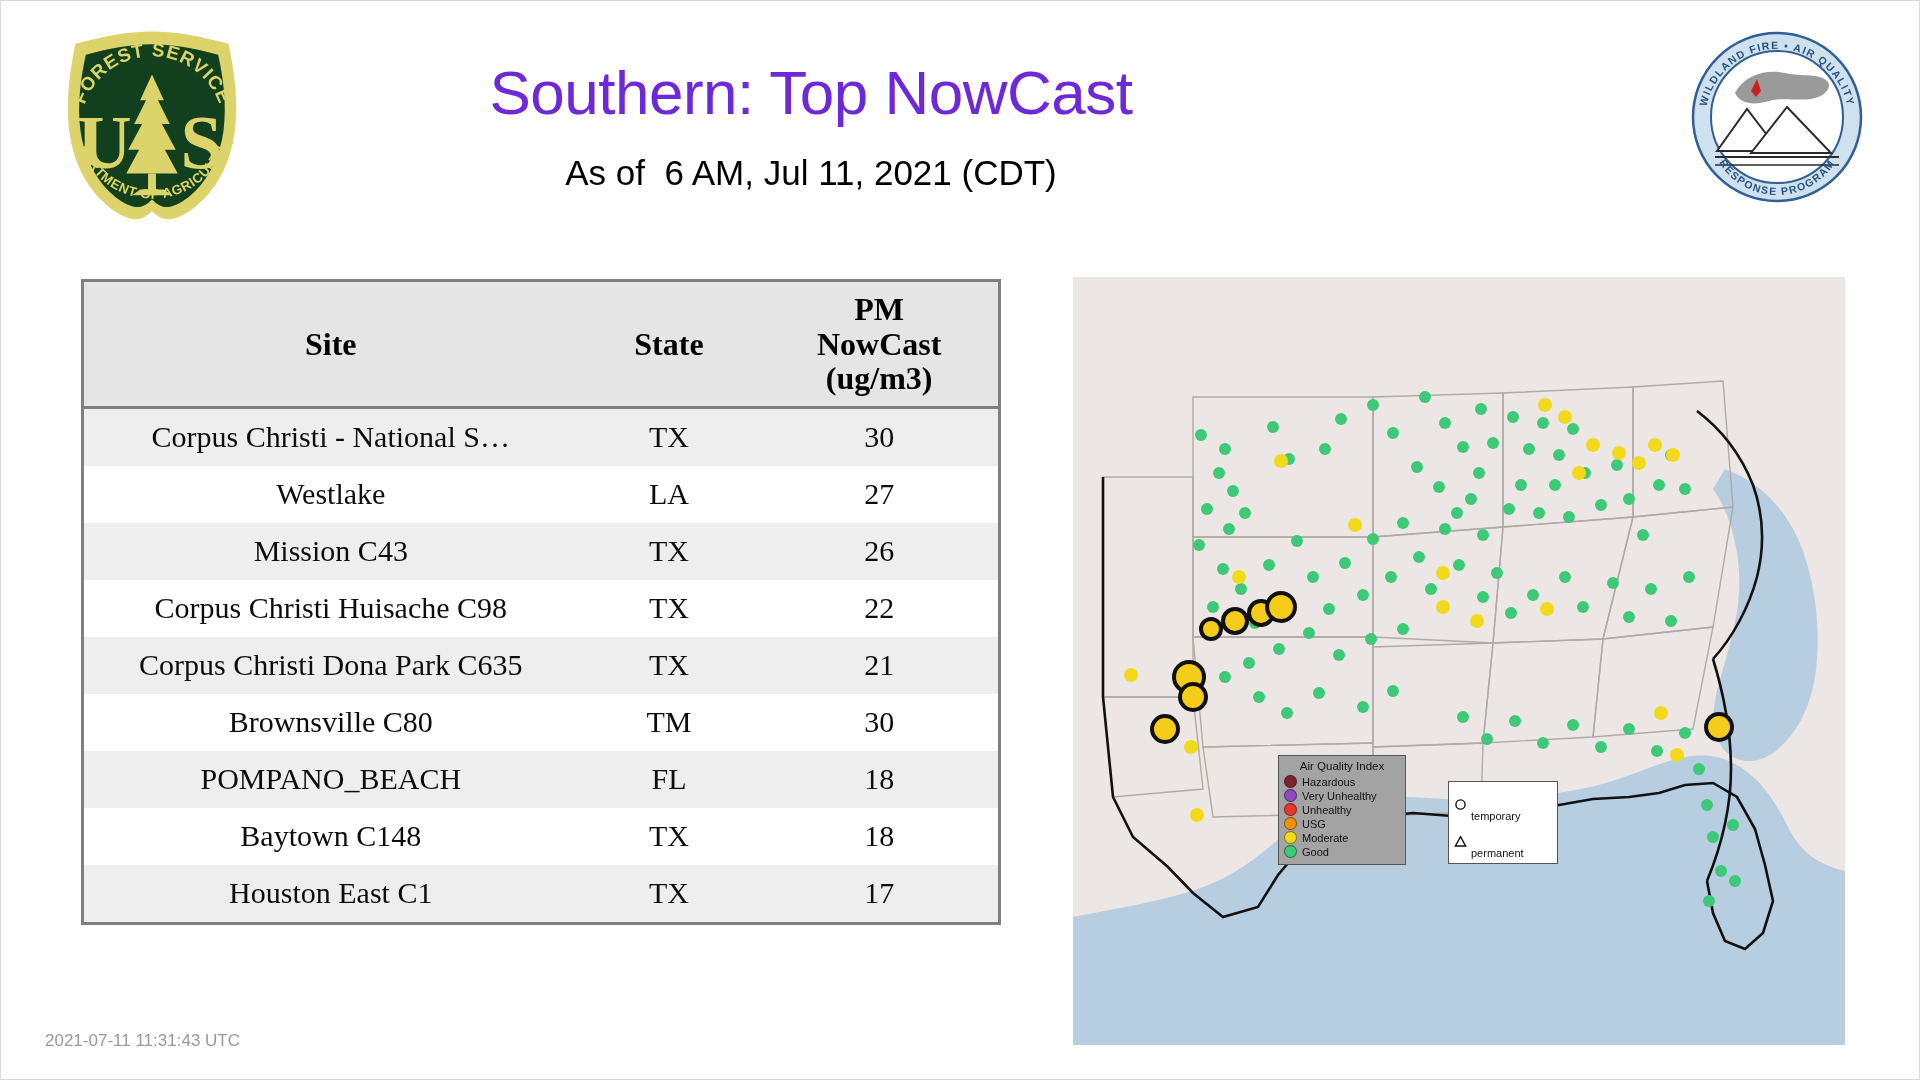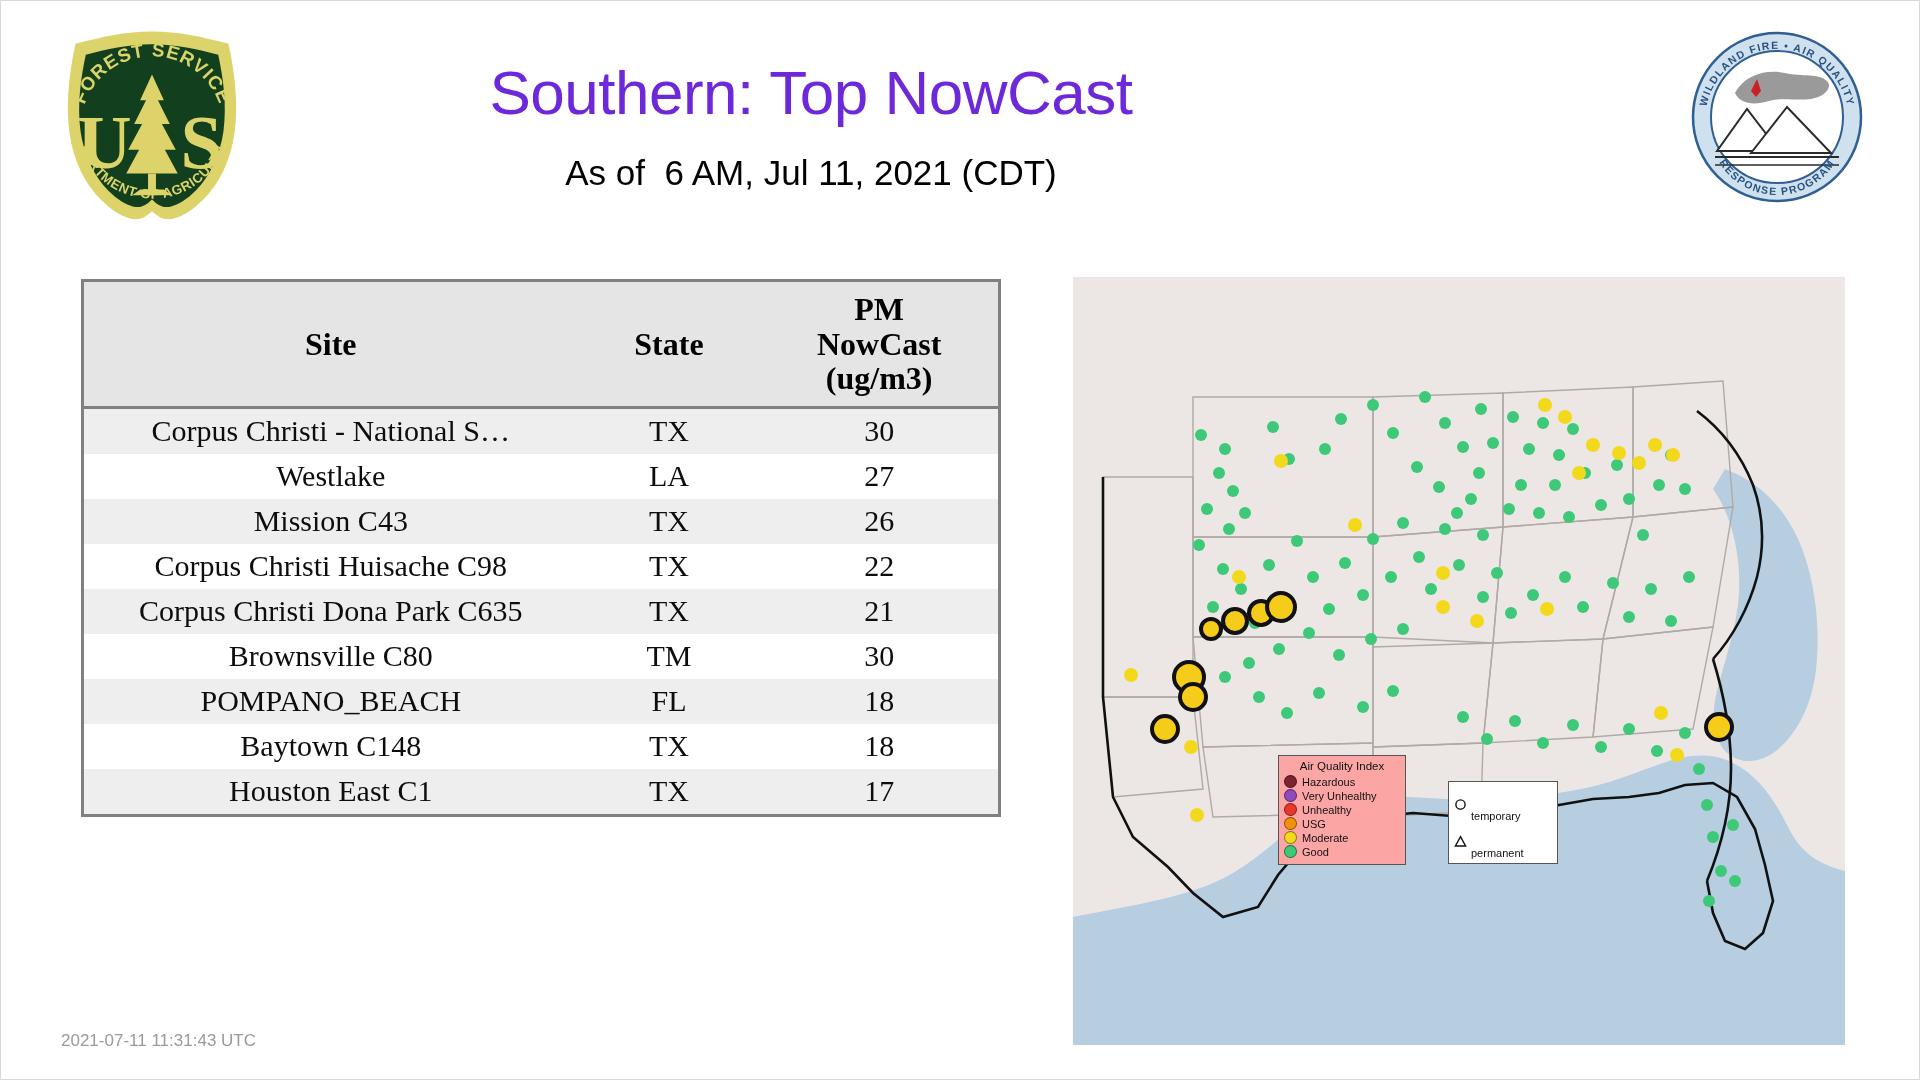--- a/index.html
+++ b/index.html
@@ -92,31 +92,31 @@
     border-bottom: 3px solid #808080;
     line-height: 1.08;
   }
   table.aqi thead th.col-site { width: 54%; }
   table.aqi thead th.col-state { width: 20%; }
   table.aqi thead th.col-val { width: 26%; }
   table.aqi tbody td {
     font-size: 30px;
     color: #0d0d0d;
     text-align: center;
-    padding: 4px 4px;
+    padding: 10px 4px;
     height: 37px;
     line-height: 1.05;
   }
   table.aqi tbody tr:nth-child(odd) td { background: #eeeeee; }
   table.aqi tbody tr:nth-child(even) td { background: #ffffff; }
 
   
   .timestamp {
     position: absolute;
-    left: 60px;
+    left: 44px;
     top: 1030px;
     font-family: "Liberation Sans", sans-serif;
     font-size: 17px;
     color: #9a9a9a;
   }
 
   
   .map-frame {
     position: absolute;
     left: 1072px;
@@ -127,21 +127,21 @@
     background: #ece7e4;
     border: 0;
   }
   .map-svg { display: block; width: 772px; height: 768px; }
 
   .legend-box {
     position: absolute;
     left: 205px;
     top: 478px;
     width: 128px;
-    background: #fca5a5;
+    background: #a3a3a3;
     border: 1px solid #555;
     padding: 4px 5px 5px 5px;
     font-family: "Liberation Sans", sans-serif;
     box-sizing: border-box;
   }
   .legend-title {
     font-size: 11.5px;
     color: #111;
     text-align: center;
     margin-bottom: 3px;

